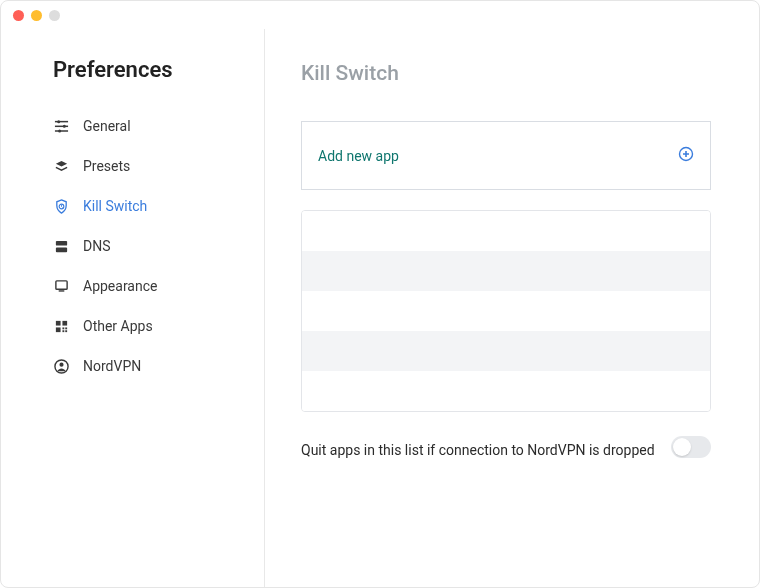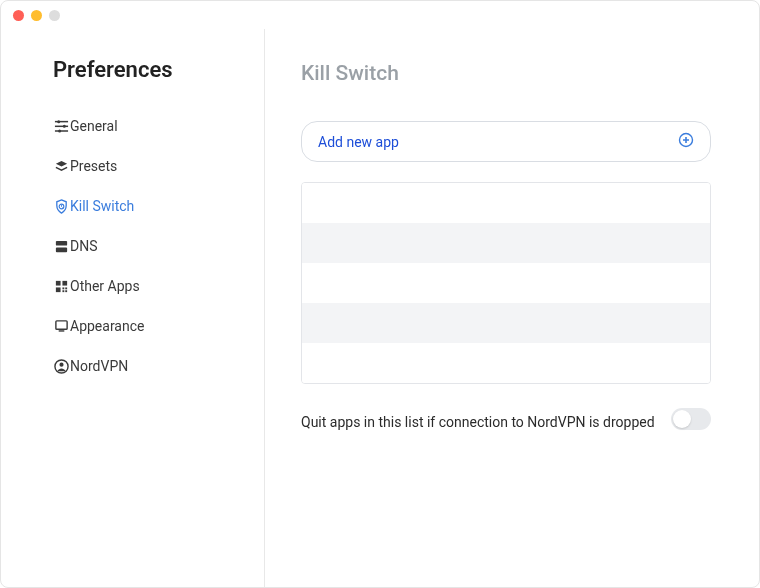--- a/index.html
+++ b/index.html
@@ -38,21 +38,21 @@
     }
     .sidebar-title {
       font-size: 22px;
       font-weight: 600;
       color: #222;
       padding: 0 0 24px 52px;
     }
     .sidebar-item {
       display: flex;
       align-items: center;
-      gap: 1px;
+      gap: 14px;
       padding: 12px 20px 12px 52px;
       cursor: pointer;
       color: #3a3a3a;
       font-size: 14px;
     }
     .sidebar-item.active {
       color: #3b7ddd;
     }
     .sidebar-item .icon {
       width: 16px;
@@ -72,26 +72,26 @@
       padding: 32px 48px 0 36px;
     }
     .page-title {
       font-size: 21px;
       font-weight: 500;
       color: #9aa0a6;
       margin-bottom: 36px;
     }
     .add-new-app {
       border: 1px solid #d9dde3;
-      border-radius: 16px;
-      padding: 10px 16px;
+      border-radius: 0;
+      padding: 24px 16px;
       display: flex;
       align-items: center;
       justify-content: space-between;
-      color: #1d4ed8;
+      color: #0f766e;
       font-size: 14px;
       cursor: pointer;
       margin-bottom: 20px;
     }
     .add-icon svg {
       stroke: #3b7ddd;
       fill: none;
       width: 16px;
       height: 16px;
     }
@@ -189,45 +189,45 @@
             <rect x="2" y="2" width="12" height="5" rx="1" fill="currentColor"></rect>
             <rect x="2" y="9" width="12" height="5" rx="1" fill="currentColor"></rect>
           </svg>
       </span>
       <span>DNS</span>
     </div>
 
     <div class="sidebar-item">
       <span class="icon">
         <svg viewBox="0 0 16 16">
+            <rect x="2" y="2" width="12" height="9" rx="1" fill="none" stroke="currentColor" stroke-width="1.5"></rect>
+            <rect x="5" y="12" width="6" height="1.5"></rect>
+          </svg>
+      </span>
+      <span>Appearance</span>
+    </div>
+
+    <div class="sidebar-item">
+      <span class="icon">
+        <svg viewBox="0 0 16 16">
             <rect x="2" y="2" width="5" height="5"></rect>
             <rect x="9" y="2" width="5" height="5"></rect>
             <rect x="2" y="9" width="5" height="5"></rect>
             <rect x="9" y="9" width="2" height="2"></rect>
             <rect x="12" y="9" width="2" height="2"></rect>
             <rect x="9" y="12" width="2" height="2"></rect>
             <rect x="12" y="12" width="2" height="2"></rect>
           </svg>
       </span>
       <span>Other Apps</span>
     </div>
 
     <div class="sidebar-item">
       <span class="icon">
         <svg viewBox="0 0 16 16">
-            <rect x="2" y="2" width="12" height="9" rx="1" fill="none" stroke="currentColor" stroke-width="1.5"></rect>
-            <rect x="5" y="12" width="6" height="1.5"></rect>
-          </svg>
-      </span>
-      <span>Appearance</span>
-    </div>
-
-    <div class="sidebar-item">
-      <span class="icon">
-        <svg viewBox="0 0 16 16">
             <circle cx="8" cy="8" r="7" fill="none" stroke="currentColor" stroke-width="1.5"></circle>
             <circle cx="8" cy="6" r="2.2"></circle>
             <path d="M3.5 13c1-2 3-3 4.5-3s3.5 1 4.5 3" fill="currentColor"></path>
           </svg>
       </span>
       <span>NordVPN</span>
     </div>
   </div>
 
   <div class="main">

